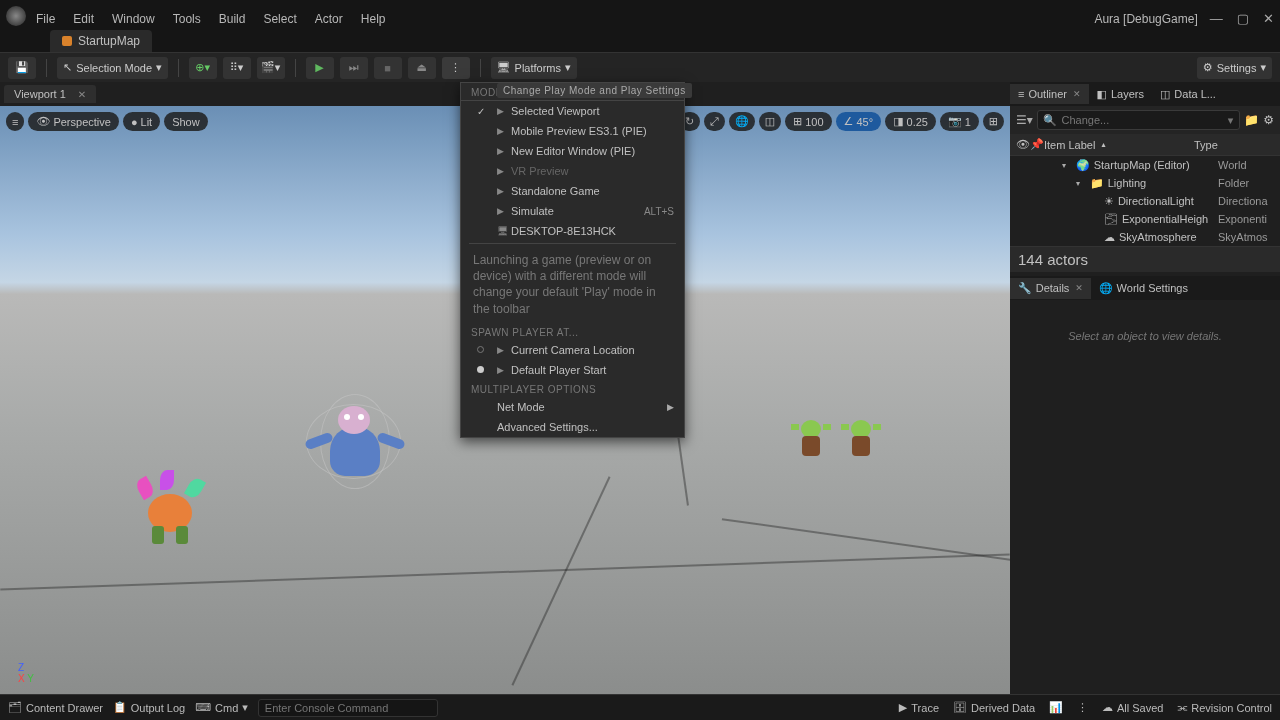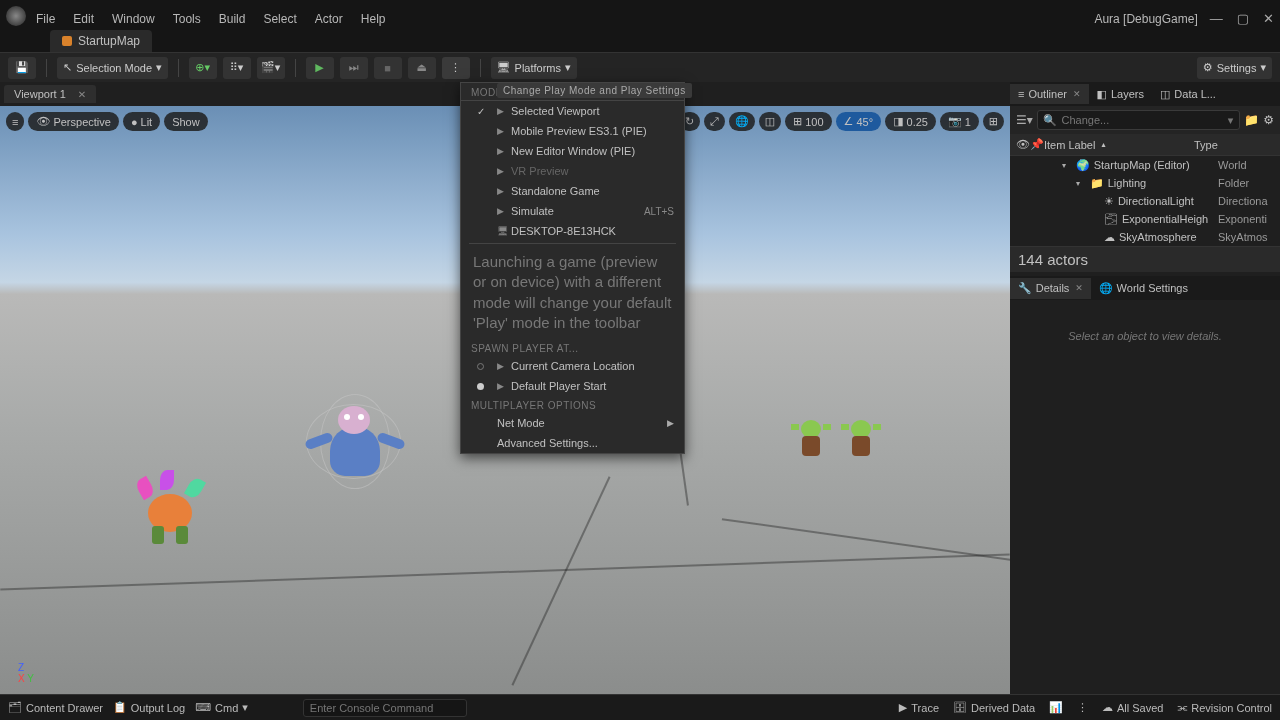--- a/index.html
+++ b/index.html
@@ -70,21 +70,21 @@
 .dd-header { color: #777; font-size: 10px; padding: 4px 10px 2px; letter-spacing: 0.5px; }
 .dd-header.first { border-bottom: 1px solid #444; }
 .dd-tooltip { position: absolute; top: 0; left: 36px; background: #3a3a3a; padding: 2px 6px; font-size: 10px; color: #aaa; border-radius: 2px; white-space: nowrap; }
 .dd-item { padding: 4px 10px 4px 36px; display: flex; align-items: center; position: relative; }
 .dd-item.disabled { color: #666; }
 .dd-check { position: absolute; left: 16px; font-size: 10px; }
 .dd-radio { position: absolute; left: 16px; width: 7px; height: 7px; border-radius: 50%; background: #ccc; }
 .dd-radio.off { background: transparent; border: 1px solid #777; }
 .dd-ico { position: absolute; left: 36px; font-size: 9px; color: #888; }
 .dd-item .label { margin-left: 14px; }
-.dd-hint { color: #777; padding: 6px 12px; font-size: 15px; line-height: 1.35; }
+.dd-hint { color: #777; padding: 6px 12px; font-size: 12px; line-height: 1.35; }
 .dd-shortcut { margin-left: auto; color: #888; font-size: 10px; }
 .dd-row { padding: 3px 10px 3px 36px; display: flex; align-items: center; }
 .dd-row .lbl { flex: 1; }
 .dd-row input { width: 70px; background: #1a1a1a; border: 1px solid #444; color: #ccc; padding: 2px 4px; font-size: 11px; }
 .dd-arrow { margin-left: auto; font-size: 9px; color: #aaa; }
 .dd-sep { height: 1px; background: #444; margin: 2px 8px; }
 
 
 .rp-tabs { height: 24px; display: flex; background: #1a1a1a; align-items: center; font-size: 11px; }
 .rp-tab { padding: 4px 8px; display: flex; align-items: center; gap: 4px; }
@@ -100,21 +100,21 @@
 .tree-row .type-cell { width: 62px; color: #999; overflow: hidden; }
 .tree-indent { display: inline-block; }
 .tree-arrow { font-size: 8px; color: #aaa; width: 10px; }
 .folder-ico { color: #d9a050; }
 .rp-footer { background: #2a2a2a; padding: 4px 8px; font-size: 15px; border-top: 1px solid #333; }
 .details-body { flex: 1; background: #1f1f1f; display: flex; align-items: flex-start; justify-content: center; padding-top: 30px; color: #777; font-size: 11px; font-style: italic; }
 
 
 .bottombar { position: absolute; bottom: 0; left: 0; right: 0; height: 26px; background: #1a1a1a; display: flex; align-items: center; padding: 0 8px; gap: 10px; border-top: 1px solid #333; font-size: 11px; }
 .bb-btn { display: flex; align-items: center; gap: 4px; color: #bbb; }
-.bb-input { background: #151515; border: 1px solid #333; border-radius: 3px; height: 18px; width: 164px; padding: 0 6px; color: #777; font-size: 11px; margin-left: 45px; }
+.bb-input { background: #151515; border: 1px solid #333; border-radius: 3px; height: 18px; width: 180px; padding: 0 6px; color: #777; font-size: 11px; }
 .bb-right { margin-left: auto; display: flex; align-items: center; gap: 14px; }
 </style>
 </head>
 <body>
 
 <div class="titlebar">
   <div class="logo"></div>
   <div class="menu-top">
     <span>File</span>
     <span>Edit</span>

